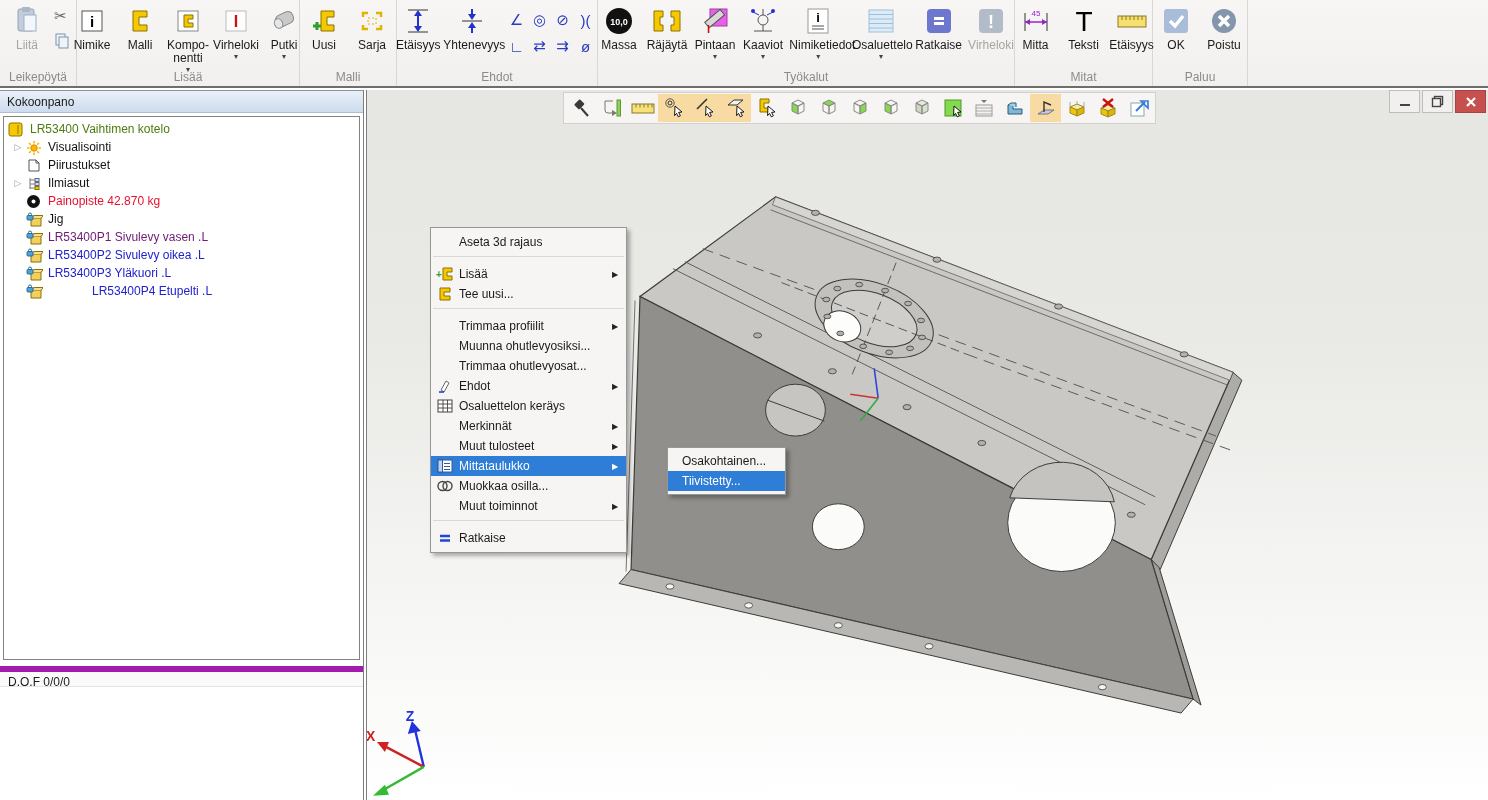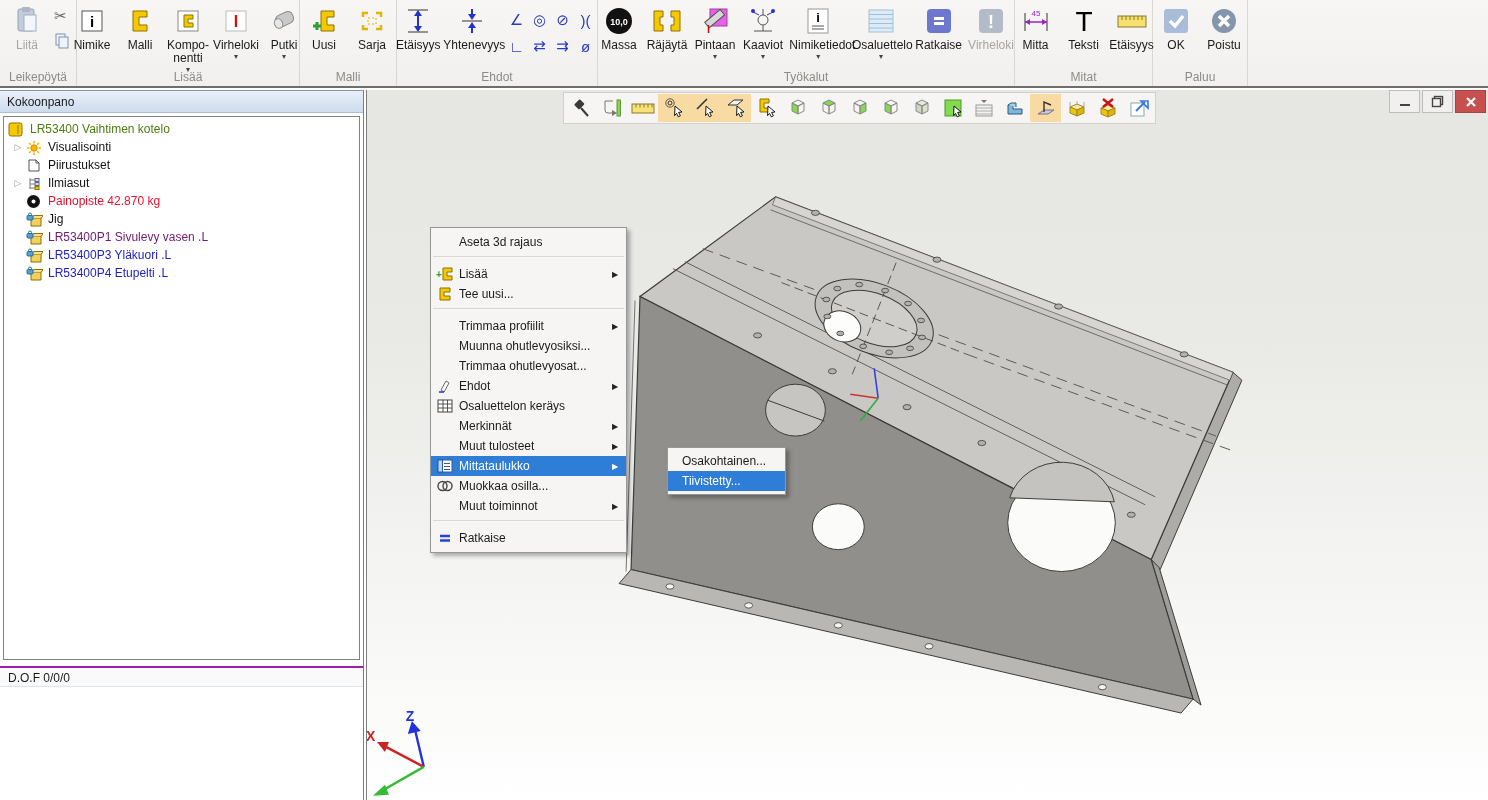--- a/index.html
+++ b/index.html
@@ -32,21 +32,21 @@
   .panel-header { position:absolute; left:0; top:90px; width:363px; height:23px;
                   background:linear-gradient(180deg,#eaf0f8,#cddcee);
                   border-top:1px solid #8a95a3; border-bottom:1px solid #aebdd0;
                   line-height:22px; padding-left:7px; }
   .tree-box { position:absolute; left:3px; top:116px; width:357px; height:544px;
               background:#fff; border:1px solid #828282; overflow:hidden; padding-top:3px; }
   .tree-row { display:flex; align-items:center; height:18px; cursor:default; white-space:nowrap; }
   .tree-row .arrow { width:16px; text-align:center; color:#9a9a9a; font-size:9px; }
   .tree-row .ticon { width:18px; height:15px; margin-right:4px; flex:0 0 18px; }
   .dof-bar { position:absolute; left:0; top:666px; width:363px; height:21px; background:#fafafa;
-             border-top:2px solid #a21caf; border-bottom:1px solid #dde4ea;
+             border-top:6px solid #a21caf; border-bottom:1px solid #dde4ea;
              line-height:20px; padding-left:8px; }
   .splitter { position:absolute; left:176px; top:663px; color:#5e87b0; font-size:9px; }
   .bottom-pane { position:absolute; left:0; top:687px; width:363px; height:113px; background:#fff; }
   .vdivider { position:absolute; left:363px; top:90px; width:4px; height:710px;
               background:#fff; border-left:1px solid #7d7d7d; border-right:1px solid #7d7d7d; }
 
   
   .viewport { position:absolute; left:367px; top:90px; width:1121px; height:710px;
               background:linear-gradient(180deg,#e6e6e3 0%,#e9e9e6 35%,#f5f5f3 70%,#ffffff 100%); }
   .model-svg { position:absolute; left:367px; top:90px; }
@@ -438,31 +438,41 @@
       <span style="color: #701a75;">LR53400P1 Sivulevy vasen .L</span>
     </div>
     <div class="tree-row" style="padding-left: 6px;">
       <span class="arrow">&nbsp;</span>
       <span class="ticon"><svg width="17" height="15">
           <path d="M5 6 h10 v8 H5 z" fill="#f1d060" stroke="#8a7200"></path>
           <path d="M5 6 l3 -2.5 h10 l-3 2.5" fill="#f6e090" stroke="#8a7200"></path>
           <rect x="1" y="3.5" width="6" height="4.5" rx="1" fill="#4aa6d8" stroke="#2a6a95"></rect>
           <path d="M2.5 3.5 v-1 a1.5 1.5 0 0 1 3 0 v1" fill="none" stroke="#2a6a95"></path>
         </svg></span>
-      <span style="color: rgb(33, 33, 204);">LR53400P3 Yläkuori .L</span>
+      <span style="color: rgb(33, 33, 204);">LR53400P2 Sivulevy oikea .L</span>
     </div>
     <div class="tree-row" style="padding-left: 6px;">
       <span class="arrow">&nbsp;</span>
       <span class="ticon"><svg width="17" height="15">
           <path d="M5 6 h10 v8 H5 z" fill="#f1d060" stroke="#8a7200"></path>
           <path d="M5 6 l3 -2.5 h10 l-3 2.5" fill="#f6e090" stroke="#8a7200"></path>
           <rect x="1" y="3.5" width="6" height="4.5" rx="1" fill="#4aa6d8" stroke="#2a6a95"></rect>
           <path d="M2.5 3.5 v-1 a1.5 1.5 0 0 1 3 0 v1" fill="none" stroke="#2a6a95"></path>
         </svg></span>
-      <span style="color: rgb(33, 33, 204);">LR53400P4 Etupelti .L</span>
+      <span style="color: rgb(33, 33, 204);">LR53400P3 Yläkuori .L</span>
+    </div>
+    <div class="tree-row" style="padding-left: 6px;">
+      <span class="arrow">&nbsp;</span>
+      <span class="ticon"><svg width="17" height="15">
+          <path d="M5 6 h10 v8 H5 z" fill="#f1d060" stroke="#8a7200"></path>
+          <path d="M5 6 l3 -2.5 h10 l-3 2.5" fill="#f6e090" stroke="#8a7200"></path>
+          <rect x="1" y="3.5" width="6" height="4.5" rx="1" fill="#4aa6d8" stroke="#2a6a95"></rect>
+          <path d="M2.5 3.5 v-1 a1.5 1.5 0 0 1 3 0 v1" fill="none" stroke="#2a6a95"></path>
+        </svg></span>
+      <span style="color: rgb(33, 33, 204); margin-left: 44px;">LR53400P4 Etupelti .L</span>
     </div>
   </div>
 <span class="splitter">▾</span>
 <div class="dof-bar">D.O.F  0/0/0</div>
 <div class="bottom-pane"></div>
 <div class="vdivider"></div>
 
 <div class="viewport"></div>
 
 <svg class="model-svg" width="1121" height="710" viewBox="363 90 1125 710">

